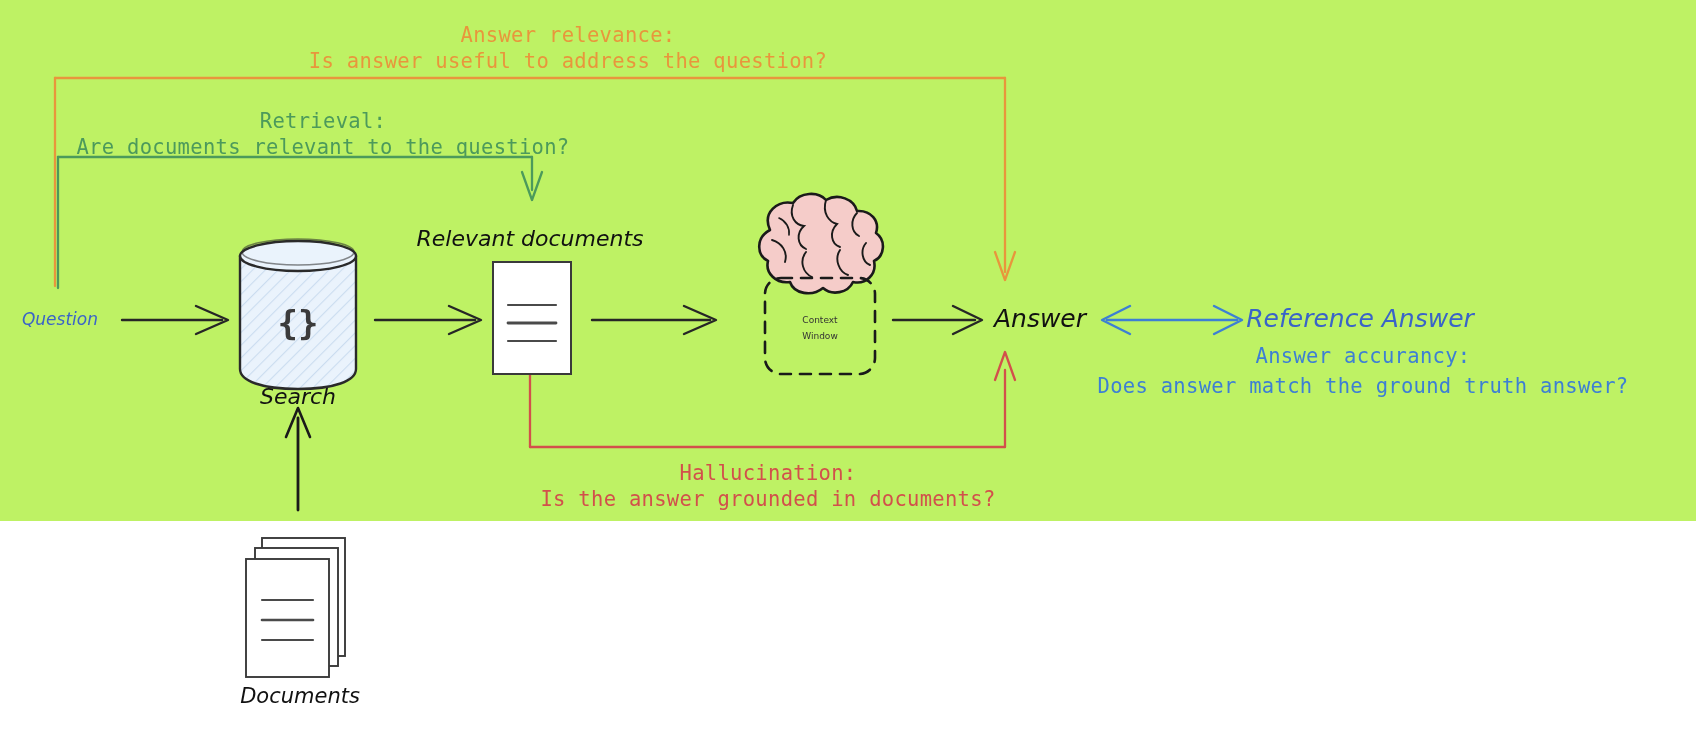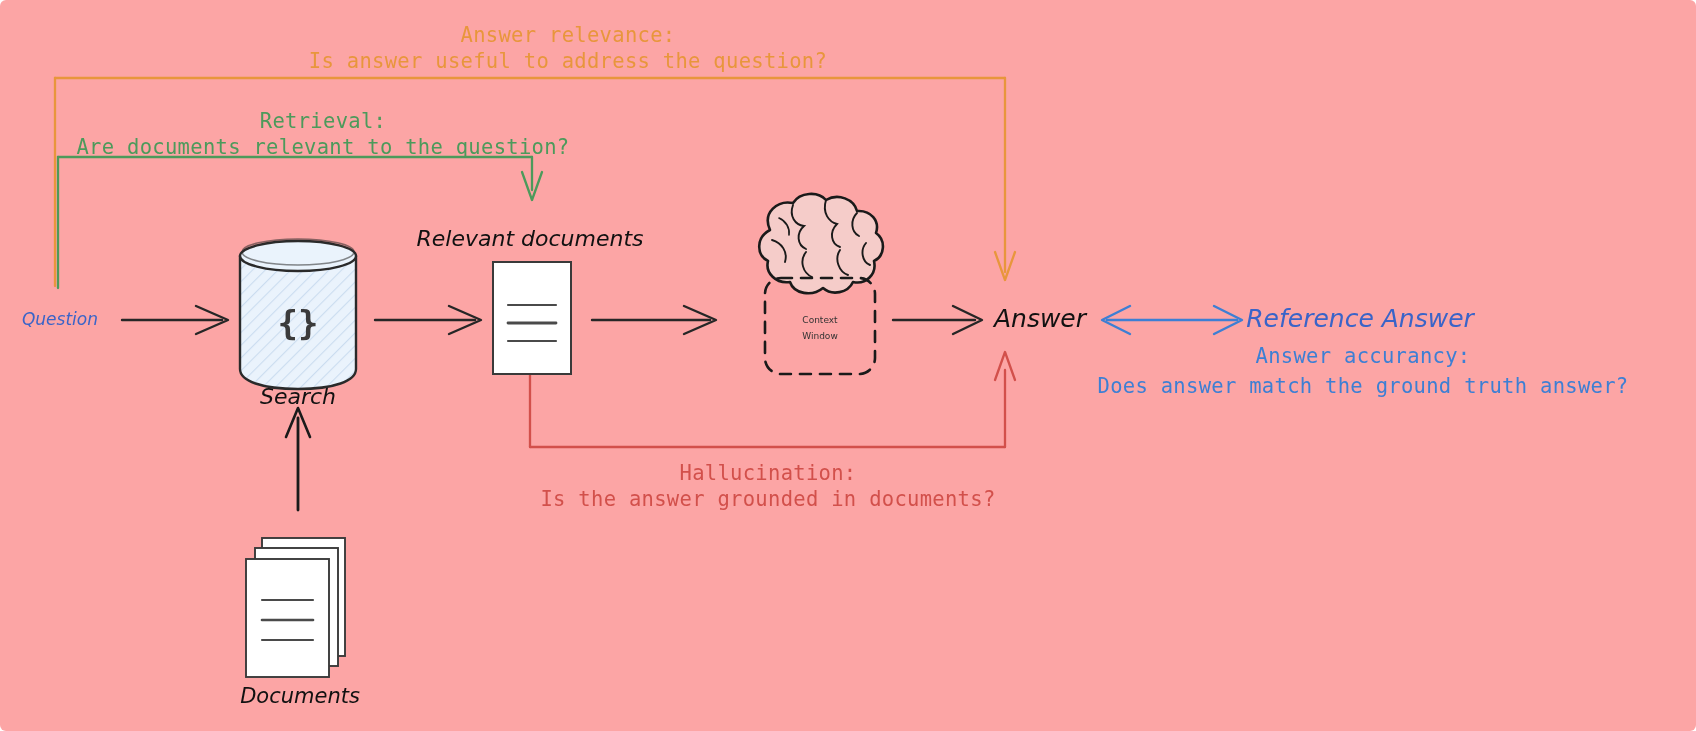--- a/index.html
+++ b/index.html
@@ -10,23 +10,22 @@
   }
   body {
     width: 1696px;
     height: 731px;
     overflow: hidden;
     font-family: "Liberation Sans", sans-serif;
   }
   #canvas {
     position: relative;
     width: 1696px;
-    height: 731px;
-    background: #fca5a5;
-    border-radius: 6px;
+    height: 521px;
+    background: #bef264;
   }
   #diagram-svg {
     position: absolute;
     top: 0;
     left: 0;
     width: 1696px;
     height: 731px;
   }
   .mono-label {
     font-family: "DejaVu Sans Mono", "Liberation Mono", monospace;

